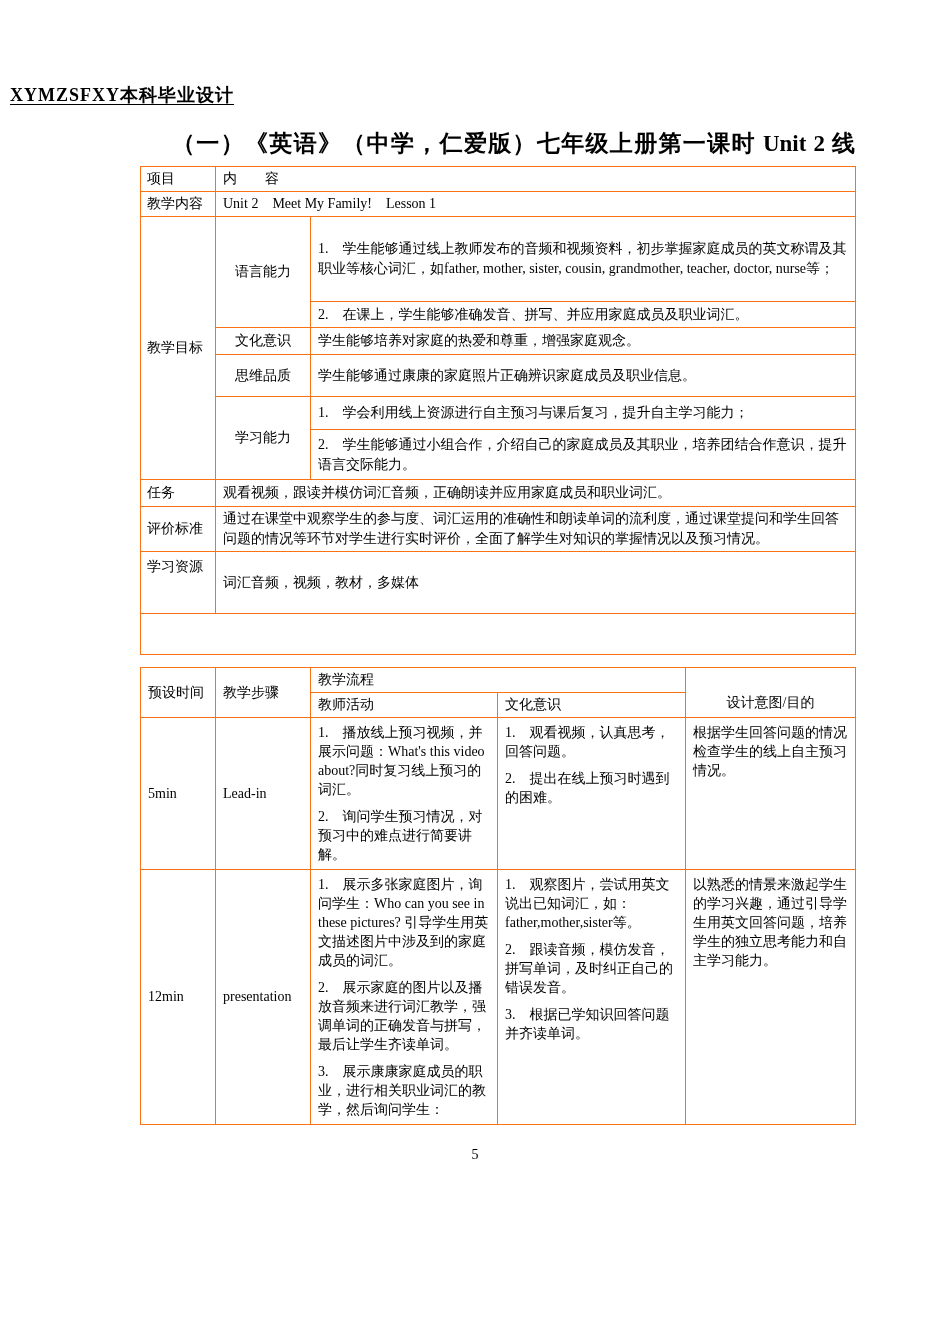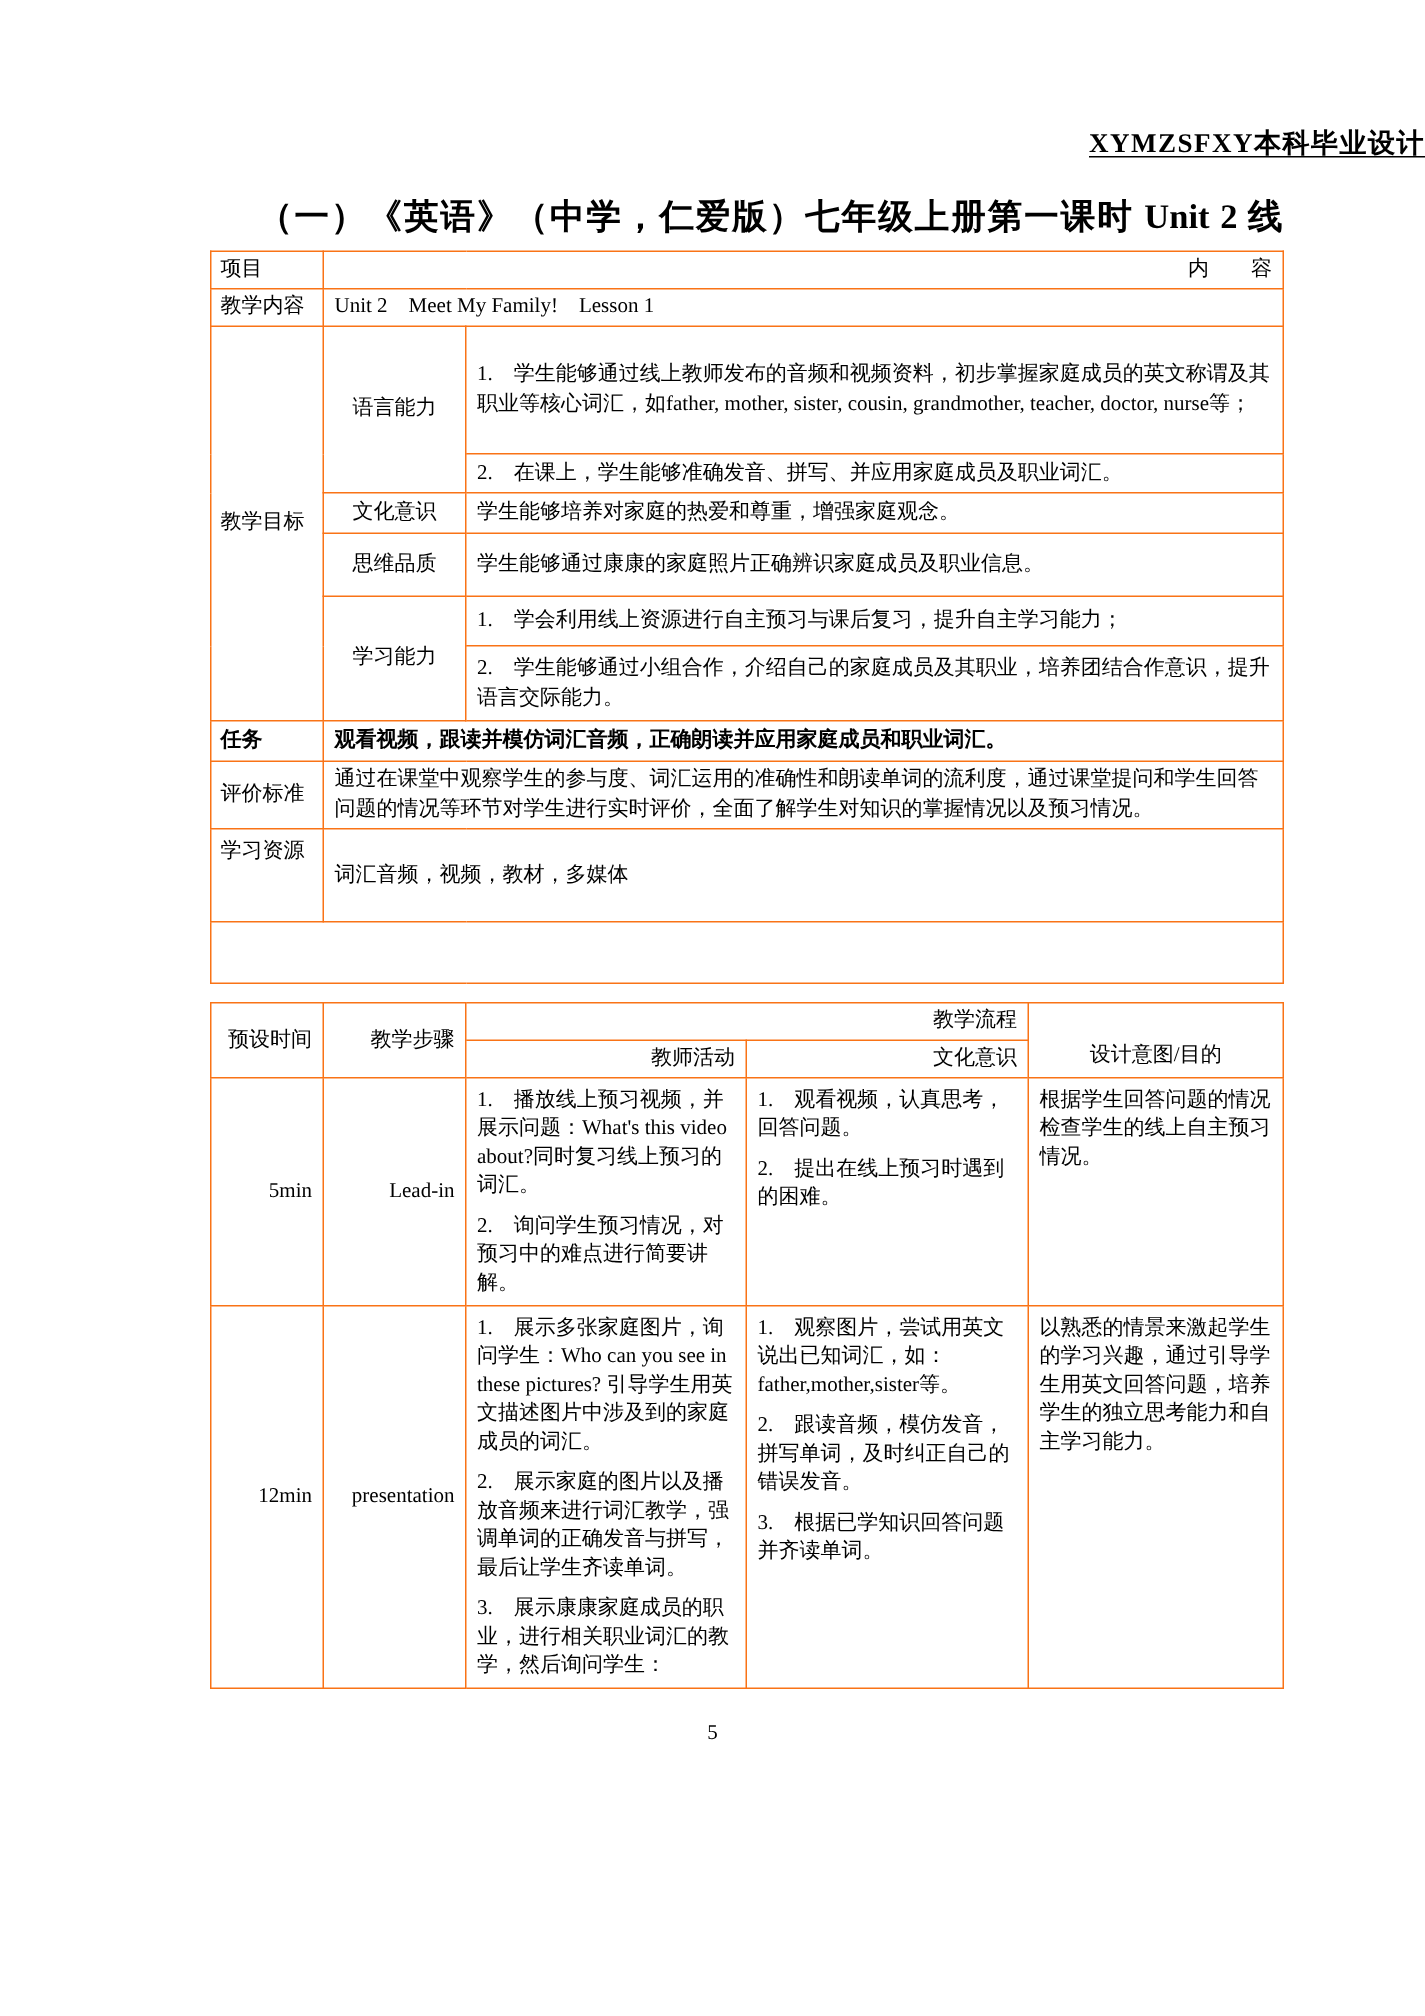--- a/index.html
+++ b/index.html
@@ -4,21 +4,21 @@
 <style>
   * { margin:0; padding:0; box-sizing:border-box; }
   html,body { background:#fff; }
   body {
     width:950px; height:1344px;
     color:#000;
     font-family:"Liberation Serif","DejaVu Serif",serif;
   }
   .page { width:950px; height:1344px; overflow:hidden; position:relative; }
 
-  .doc-header { padding-top:82px; text-align:right; line-height:26px; }
+  .doc-header { padding-top:82px; text-align:left; line-height:26px;padding-left:10px; }
   .doc-header .hdr-text {
     font-size:18px; font-weight:bold; letter-spacing:1px;
     text-decoration:underline; text-underline-offset:3px;
   }
 
   .title-block { margin:10px 95px 0 140px; font-size:24px; font-weight:bold; line-height:33px; }
   .title-l1 { text-align:justify; text-align-last:justify; text-indent:65px; }
   .subtitle-block { margin:18px 95px 0 140px; font-size:23px; font-weight:bold; line-height:33px; }
   .sub-l1 { text-align:justify; text-align-last:justify; text-indent:32px; }
 
@@ -30,31 +30,31 @@
   
   col.d1 { width:75px; } col.d2 { width:95px; } col.d3 { width:187px; }
   col.d4 { width:188px; } col.d5 { width:170px; }
 
   .t1 { margin-top:6px; }
   .t2 { margin-top:12px; }
 
   td.lab { text-align:left; padding-left:6px; }
   td.lab.top { vertical-align:top; padding-top:5px; }
   td.sublab { text-align:center; }
-  td.center { text-align:right; }
+  td.center { text-align:left; }
   td.txt { text-align:left; }
 
   .t1 tr.r1 td, .t1 tr.r2 td { height:25px; }
   .t1 tr.r3 td { height:85px; }
   .t1 tr.r4 td { height:26px; }
   .t1 tr.r5 td { height:27px; }
   .t1 tr.r6 td { height:42px; }
   .t1 tr.r7 td { height:33px; }
   .t1 tr.r8 td { height:50px; }
-  .t1 tr.r9 td { height:27px;font-weight:bold; }
+  .t1 tr.r9 td { height:27px; }
   .t1 tr.r10 td { height:43px; }
   .t1 tr.r11 td { height:62px; }
   .t1 tr.r12 td { height:41px; }
 
   .t2 tr.h1 td, .t2 tr.h2 td { height:25px; }
   .t2 tr.b1 td { height:150px; }
   .t2 tr.b2 td { height:250px; }
 
   td.act {
     vertical-align:top; font-size:14px; line-height:19px; padding:5px 7px;

